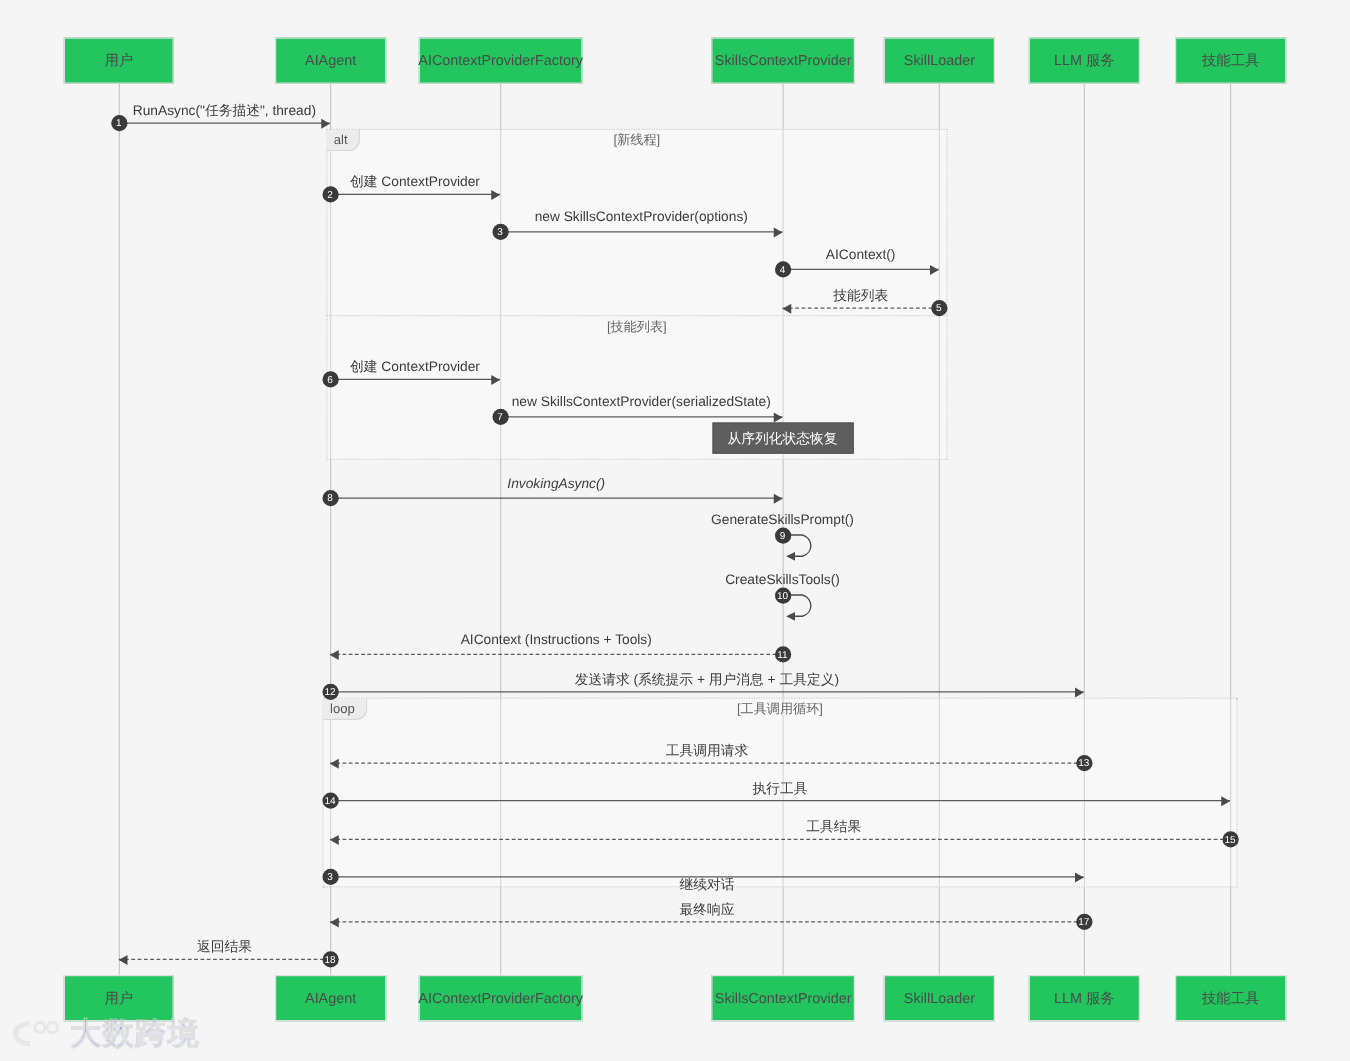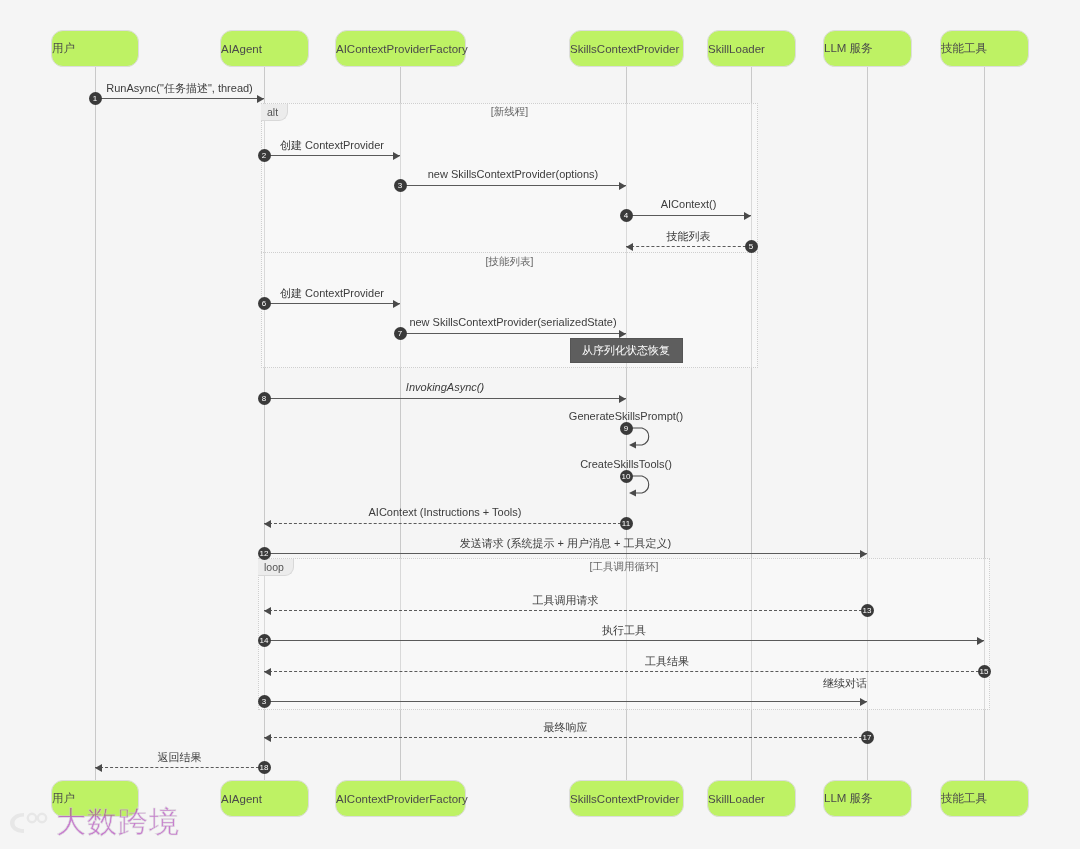--- a/index.html
+++ b/index.html
@@ -9,25 +9,25 @@
     font-family:"Liberation Sans","DejaVu Sans",sans-serif;
     color:#333;
     overflow:hidden;
   }
   #diagram{position:relative;width:1080px;height:849px;}
 
   
   .actor-box{
     position:absolute;
     box-sizing:border-box;
-    background:#bef264;
+    background:#22c55e;
     border:1px solid #dcdcdc;
-    border-radius:12px;
+    border-radius:0;
     height:37px;
-    display:flex;align-items:center;
+    display:flex;align-items:center;justify-content:center;
     font-size:11.5px;
     color:#4a4a4a;
     white-space:nowrap;
   }
 
   
   .lifeline{
     position:absolute;
     width:1px;
     background:#c9c9c9;
@@ -121,23 +121,23 @@
 
   
   #watermark{
     position:absolute;
     left:8px;bottom:6px;
     display:flex;align-items:center;
     opacity:.55;
     pointer-events:none;
   }
   #watermark .wm-text{
-    font-size:30px;
-    font-weight:normal;
-    color:#a21caf;
+    font-size:25px;
+    font-weight:bold;
+    color:#1d4ed8;
     letter-spacing:1px;
     margin-left:6px;
     -webkit-text-stroke:0.6px #d2d2d2;
   }
 </style>
 </head>
 <body>
 
 <div id="diagram">
     <div class="lifeline" style="left: 95px; top: 67px; height: 713px;"></div>
@@ -202,21 +202,21 @@
     <div class="msg-line" style="left: 264px; top: 640px; width: 720px;"></div>
     <div class="arrow-head right" style="top: 636.5px; left: 977px;"></div>
     <div class="msg-label" style="left: 264px; top: 623px; width: 720px;">执行工具</div>
     <div class="seq-badge" style="left: 257.5px; top: 633.5px;">14</div>
     <div class="msg-line dashed" style="left: 264px; top: 671px; width: 720px;"></div>
     <div class="arrow-head left" style="top: 667.5px; left: 264px;"></div>
     <div class="msg-label" style="left: 264px; top: 654px; width: 720px; margin-left: 43px;">工具结果</div>
     <div class="seq-badge" style="left: 977.5px; top: 664.5px;">15</div>
     <div class="msg-line" style="left: 264px; top: 701px; width: 603px;"></div>
     <div class="arrow-head right" style="top: 697.5px; left: 860px;"></div>
-    <div class="msg-label" style="left: 264px; top: 676px; width: 603px; text-align: right;">继续对话</div>
+    <div class="msg-label" style="left: 264px; top: 700px; width: 603px;">继续对话</div>
     <div class="seq-badge" style="left: 257.5px; top: 694.5px;">3</div>
     <div class="msg-line dashed" style="left: 264px; top: 737px; width: 603px;"></div>
     <div class="arrow-head left" style="top: 733.5px; left: 264px;"></div>
     <div class="msg-label" style="left: 264px; top: 720px; width: 603px;">最终响应</div>
     <div class="seq-badge" style="left: 860.5px; top: 730.5px;">17</div>
     <div class="msg-line dashed" style="left: 95px; top: 767px; width: 169px;"></div>
     <div class="arrow-head left" style="top: 763.5px; left: 95px;"></div>
     <div class="msg-label" style="left: 95px; top: 750px; width: 169px; text-align: center;">返回结果</div>
     <div class="seq-badge" style="left: 257.5px; top: 760.5px;">18</div>
     <div class="selfcall" style="left: 626px; top: 424px;"><svg width="32" height="26" viewBox="0 0 32 26">

